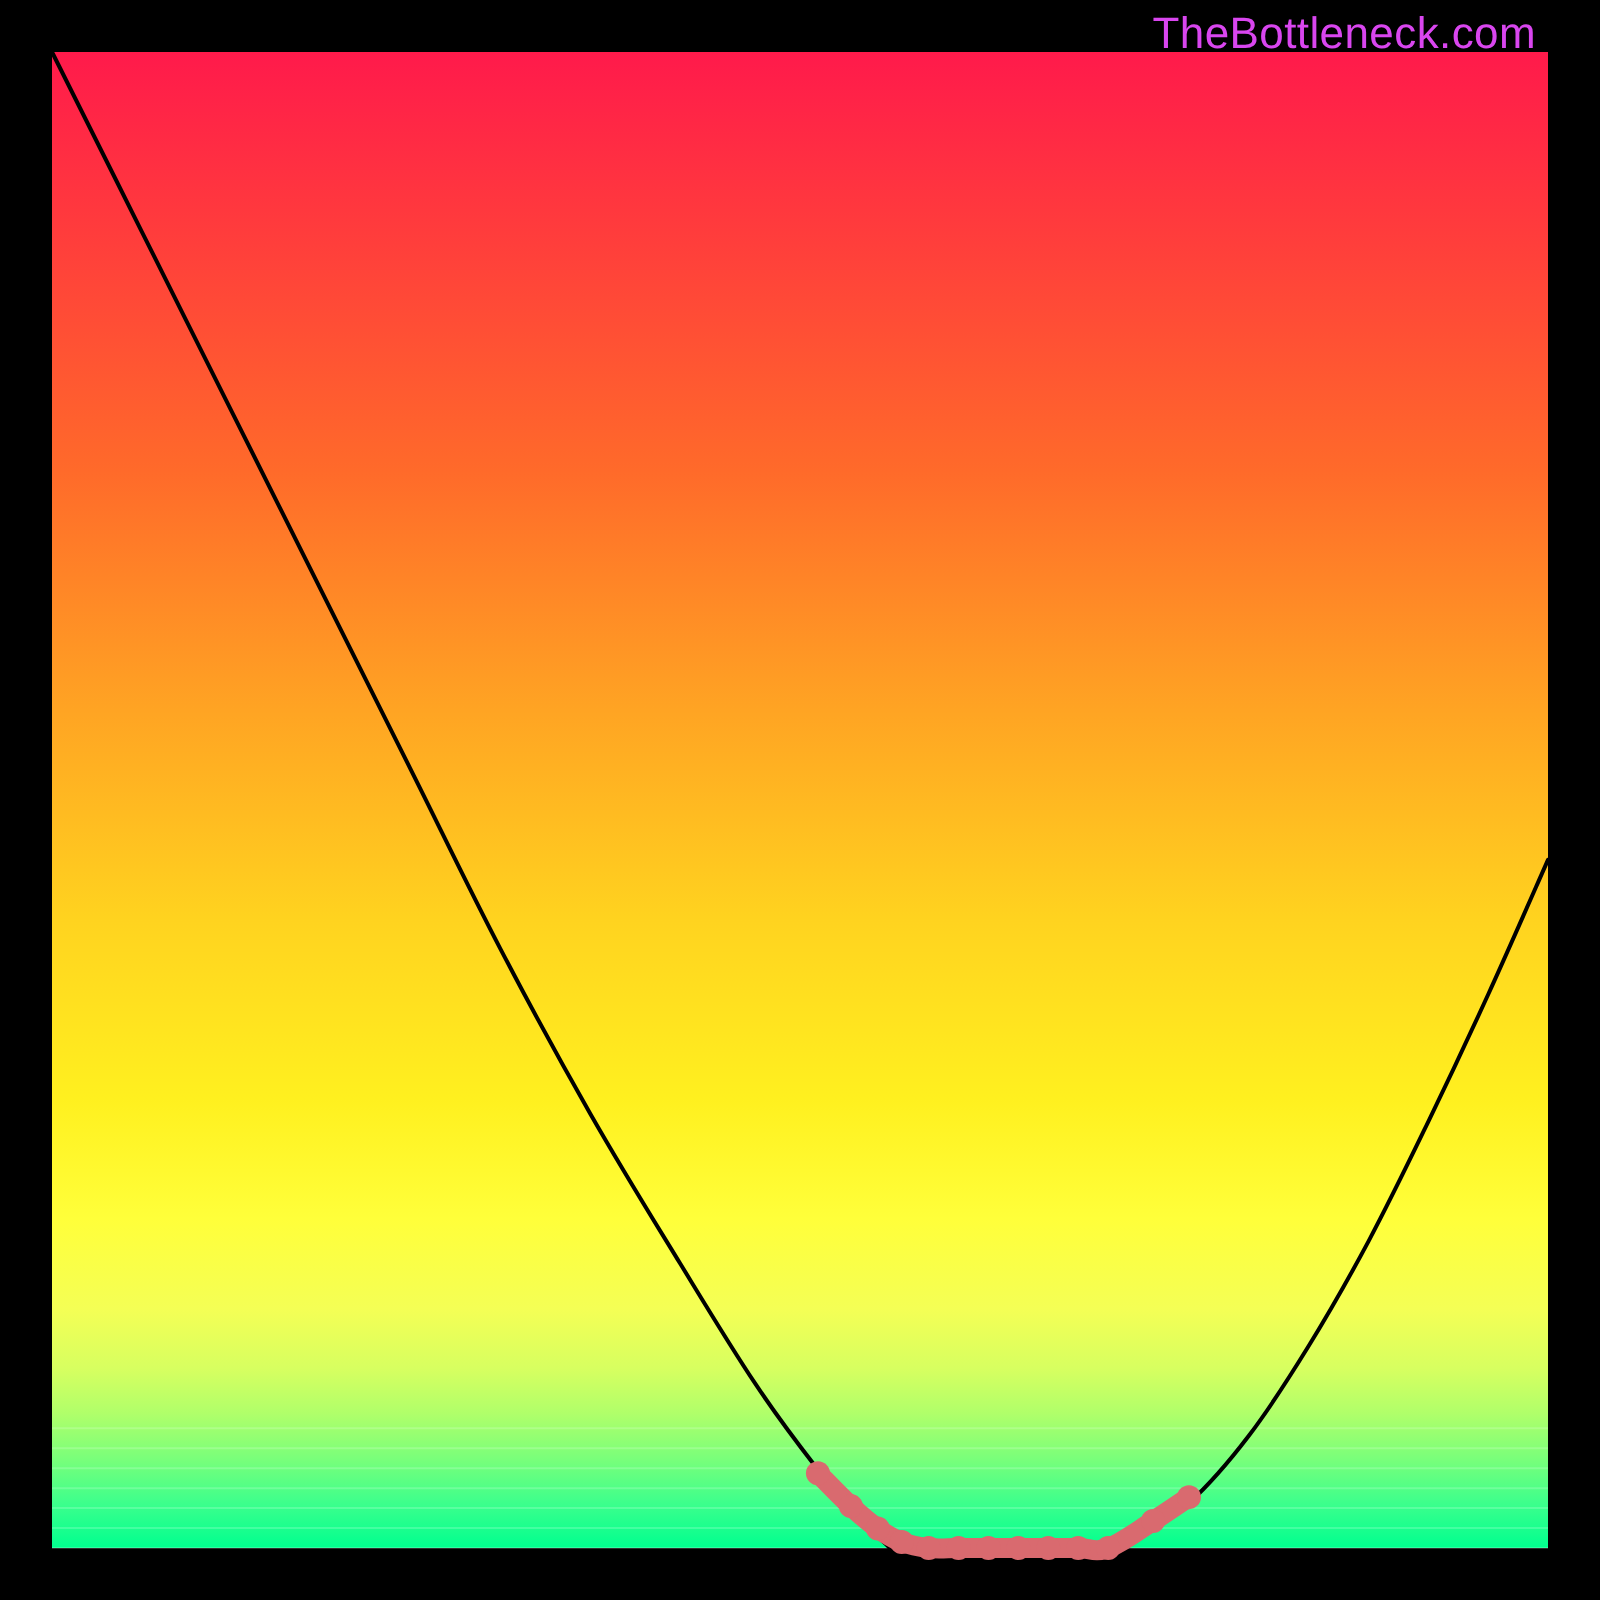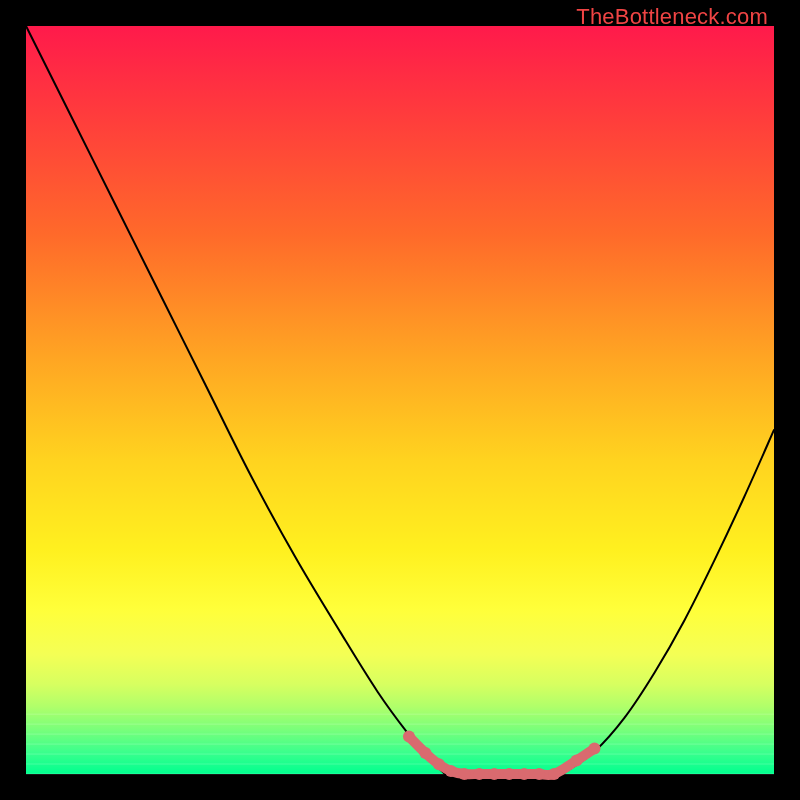--- a/index.html
+++ b/index.html
@@ -39,21 +39,21 @@
       #3dff8c 97%,
       #00ff8f 100%
     );
   }
   .watermark {
     position: absolute;
     top: 4px;
     right: 32px;
     font-family: Arial, Helvetica, sans-serif;
     font-size: 22px;
-    color: #ef4444;
+    color: #d946ef;
     letter-spacing: 0.2px;
     user-select: none;
   }
   svg.curves {
     position: absolute;
     left: 0;
     top: 0;
     width: 748px;
     height: 748px;
     overflow: visible;

